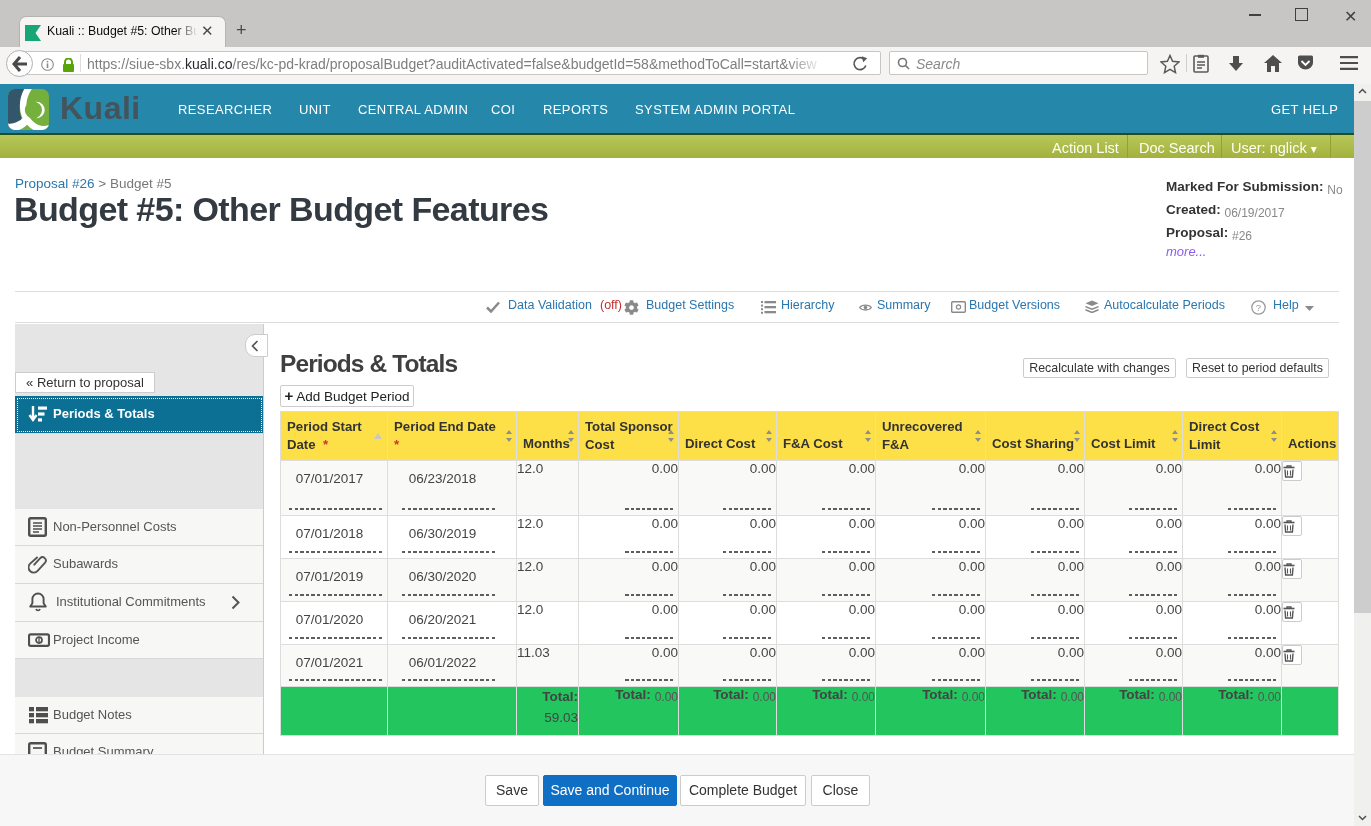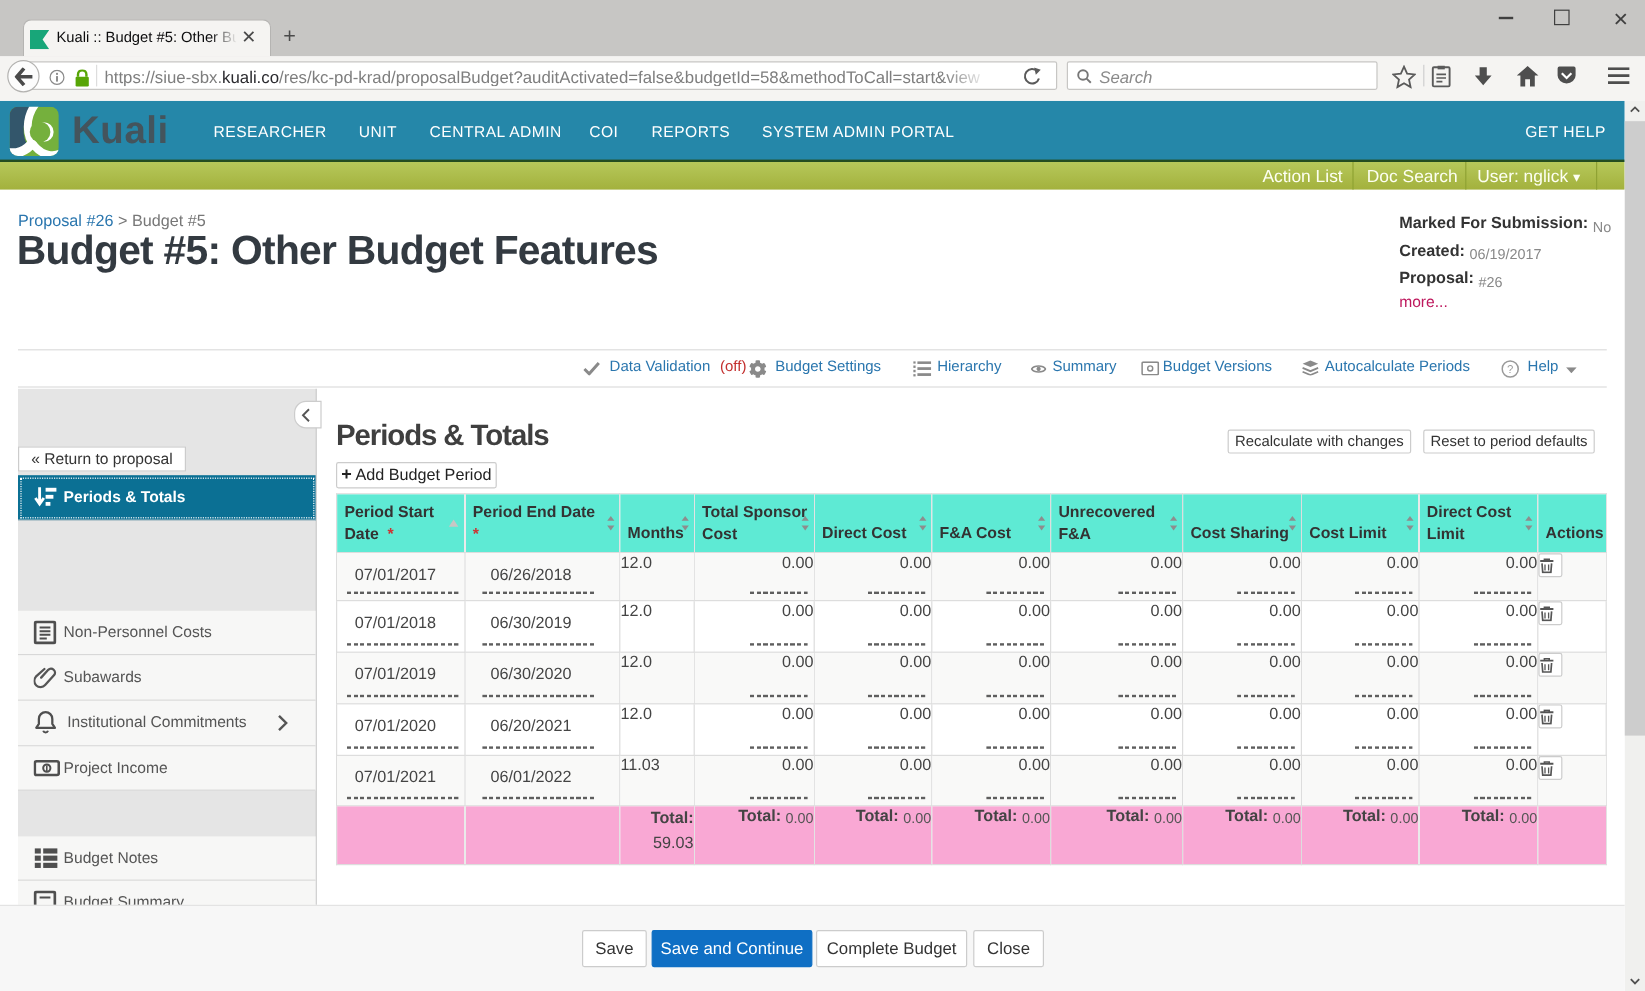--- a/index.html
+++ b/index.html
@@ -39,21 +39,21 @@
 .tmenu{top:18px;font-size:13px;color:#fff;letter-spacing:0.4px}
 .gitem{top:4.5px;font-size:14.5px;color:#fdfff2;line-height:16px}
 .gsep{top:0;width:1px;height:23px;background:#8fa233}
 #kualitext{left:60px;top:6px;font-size:32px;font-weight:bold;color:#44545c;letter-spacing:0.5px}
 
 #breadcrumb{left:15px;top:92px;font-size:13.5px;color:#777}
 #breadcrumb a{color:#2a76ae;text-decoration:none}
 #h1{left:14px;top:106px;font-size:34px;font-weight:bold;color:#333a41;letter-spacing:-0.6px}
 .metalabel{font-size:13.5px;font-weight:bold;color:#333}
 .metaval{font-size:12px;color:#888;position:relative;top:2.5px}
-#more{left:1166px;top:160px;font-size:13px;color:#be185d;}
+#more{left:1166px;top:160px;font-size:13px;color:#8b5cf6;font-style:italic}
 .hr{height:1px;background:#ddd}
 
 #toolbar .tbt{top:214px;font-size:12.5px;color:#2a76ae;white-space:nowrap}
 
 #sidebar{left:15px;top:240px;width:249px;height:543px;background:#e5e5e5;
   border-right:1px solid #ccc;overflow:hidden}
 #collapse{left:245px;top:250px;width:23px;height:23px;background:#fff;
   border:1px solid #ccc;border-radius:10px 0 0 10px;z-index:2}
 #returnbtn{left:0px;top:48px;width:140px;height:21px;background:#fff;
   border:1px solid #ccc;font-size:13px;color:#333;text-align:center;line-height:19px}
@@ -67,29 +67,29 @@
 #ptheading{left:280px;top:266px;font-size:24.5px;font-weight:bold;color:#3f3f3f;letter-spacing:-0.9px}
 .smallbtn{height:20px;background:#fff;border:1px solid #ccc;border-radius:2px;
   font-size:12.4px;color:#333;text-align:center}
 #addbtn{left:280px;top:301px;width:134px;height:22px;background:#fff;border:1px solid #ccc;
   border-radius:2px;font-size:13.5px;color:#222;line-height:20px;text-align:center}
 
 table{border-collapse:collapse;table-layout:fixed}
 #ptable{left:280px;top:327px}
 #ptable td,#ptable th{border:1px solid #ddd;vertical-align:top;position:relative;
   font-size:13.5px;color:#444;padding:0}
-#ptable th{background:#5eead4;color:#333;text-align:left;vertical-align:middle;
+#ptable th{background:#fde047;color:#333;text-align:left;vertical-align:middle;
   padding:4px 2px 4px 6px;font-size:13.2px;height:47px;line-height:1.35}
 .num{text-align:right;padding:14px 15px 0 0}
 .dash{position:absolute;height:2px;bottom:5px;
   background:repeating-linear-gradient(90deg,#5e5e5e 0 3.5px,transparent 3.5px 5.6px)}
 #ptable th.vb{vertical-align:bottom;padding-bottom:7px}
 #ptable .req{color:#c33}
 #ptable tr.odd td{background:#f9f9f8}
-#ptable tr.trow td{background:#f9a8d4}
+#ptable tr.trow td{background:#22c55e}
 .dt{position:absolute;top:10px;left:2px;width:93px;text-align:center}
 .dt2{left:7px;width:95px}
 .d1{left:8px;width:93px}
 .d2{left:14px;width:95px}
 .dn{right:5px;width:48px}
 .mo{padding:3px 0 0 3px}
 .act{text-align:left;vertical-align:top;padding:6px 0 0 7px}
 .tmo{text-align:right;padding:8px 8px 0 0;line-height:1.55;color:#333}
 .tnum{text-align:right;padding:8px 24px 0 0;color:#333}
 .tnum span{font-size:12px;color:#555;position:relative;top:2px}
@@ -413,27 +413,27 @@
       <th class="vb">Months<span class="sort"></span></th>
       <th>Total Sponsor<br>Cost<span class="sort"></span></th>
       <th class="vb">Direct Cost<span class="sort"></span></th>
       <th class="vb">F&amp;A Cost<span class="sort"></span></th>
       <th>Unrecovered<br>F&amp;A<span class="sort"></span></th>
       <th class="vb">Cost Sharing<span class="sort"></span></th>
       <th class="vb">Cost Limit<span class="sort"></span></th>
       <th>Direct Cost<br>Limit<span class="sort"></span></th>
       <th class="vb">Actions</th>
     </tr>
-    <tr class="odd" style="height:40px">
+    <tr class="odd" style="height:55px">
       <td>
             <div class="dt">07/01/2017</div>
             <div class="dash d1"></div>
           </td>
       <td>
-            <div class="dt dt2">06/26/2018</div>
+            <div class="dt dt2">06/23/2018</div>
             <div class="dash d2"></div>
           </td>
       <td class="mo">12.0</td>
       <td class="num">0.00<div class="dash dn"></div></td>
           <td class="num">0.00<div class="dash dn"></div></td>
           <td class="num">0.00<div class="dash dn"></div></td>
           <td class="num">0.00<div class="dash dn"></div></td>
           <td class="num">0.00<div class="dash dn"></div></td>
           <td class="num">0.00<div class="dash dn"></div></td>
           <td class="num">0.00<div class="dash dn"></div></td>

